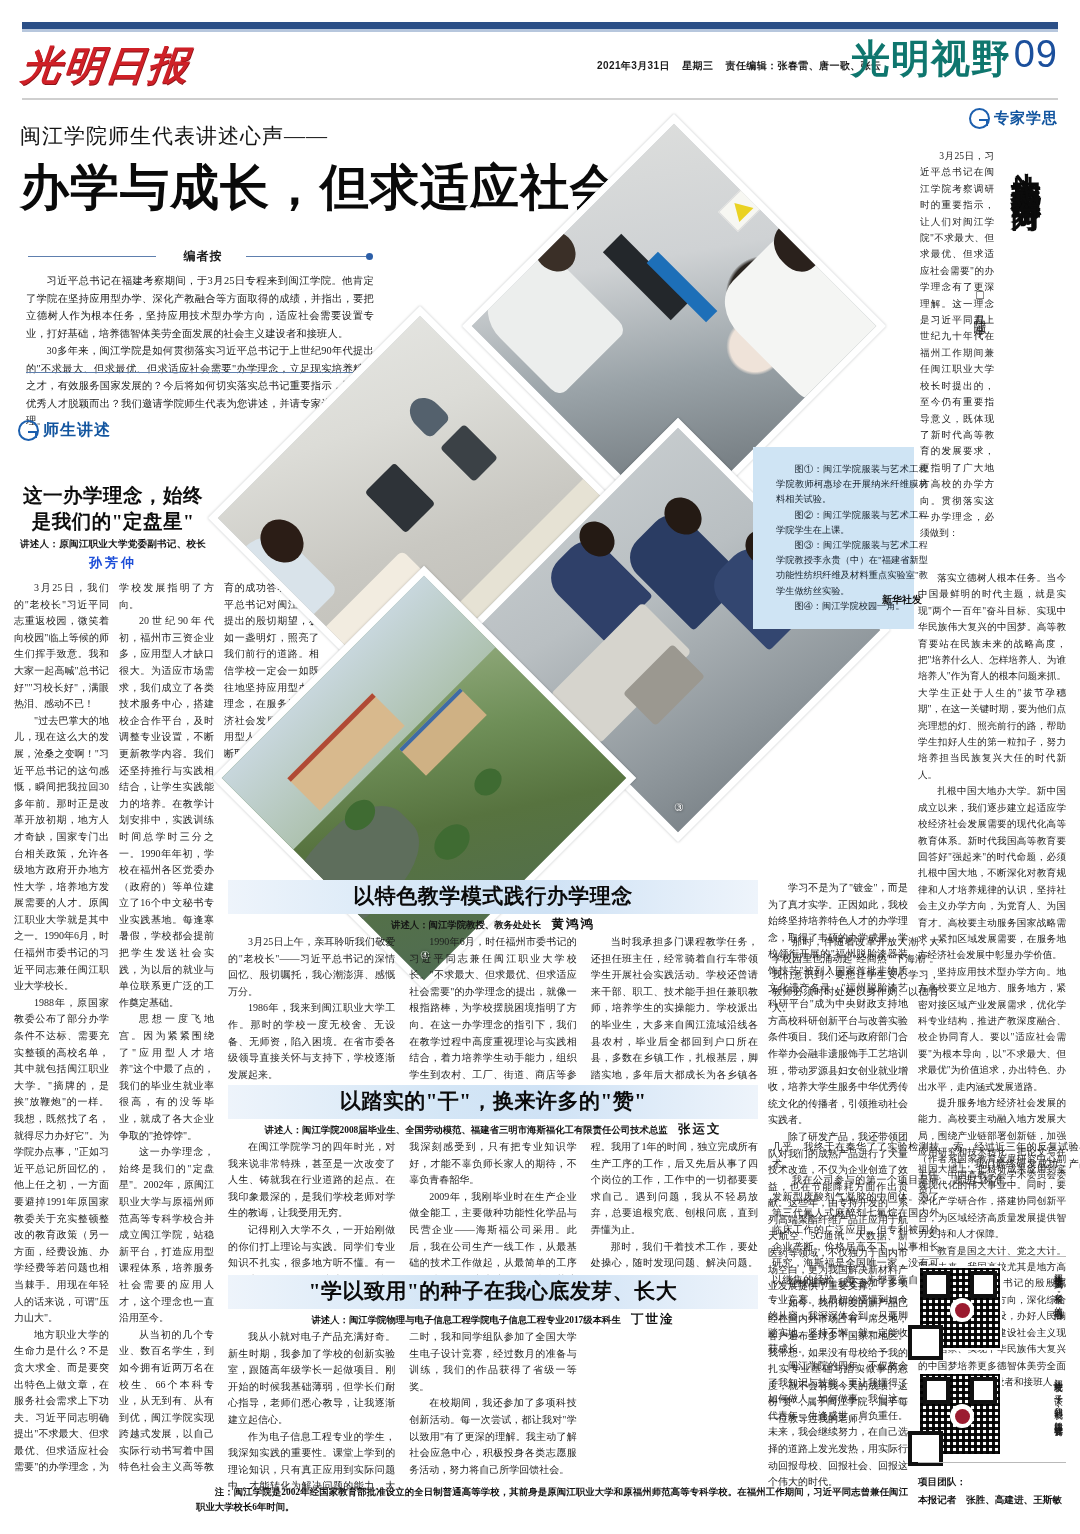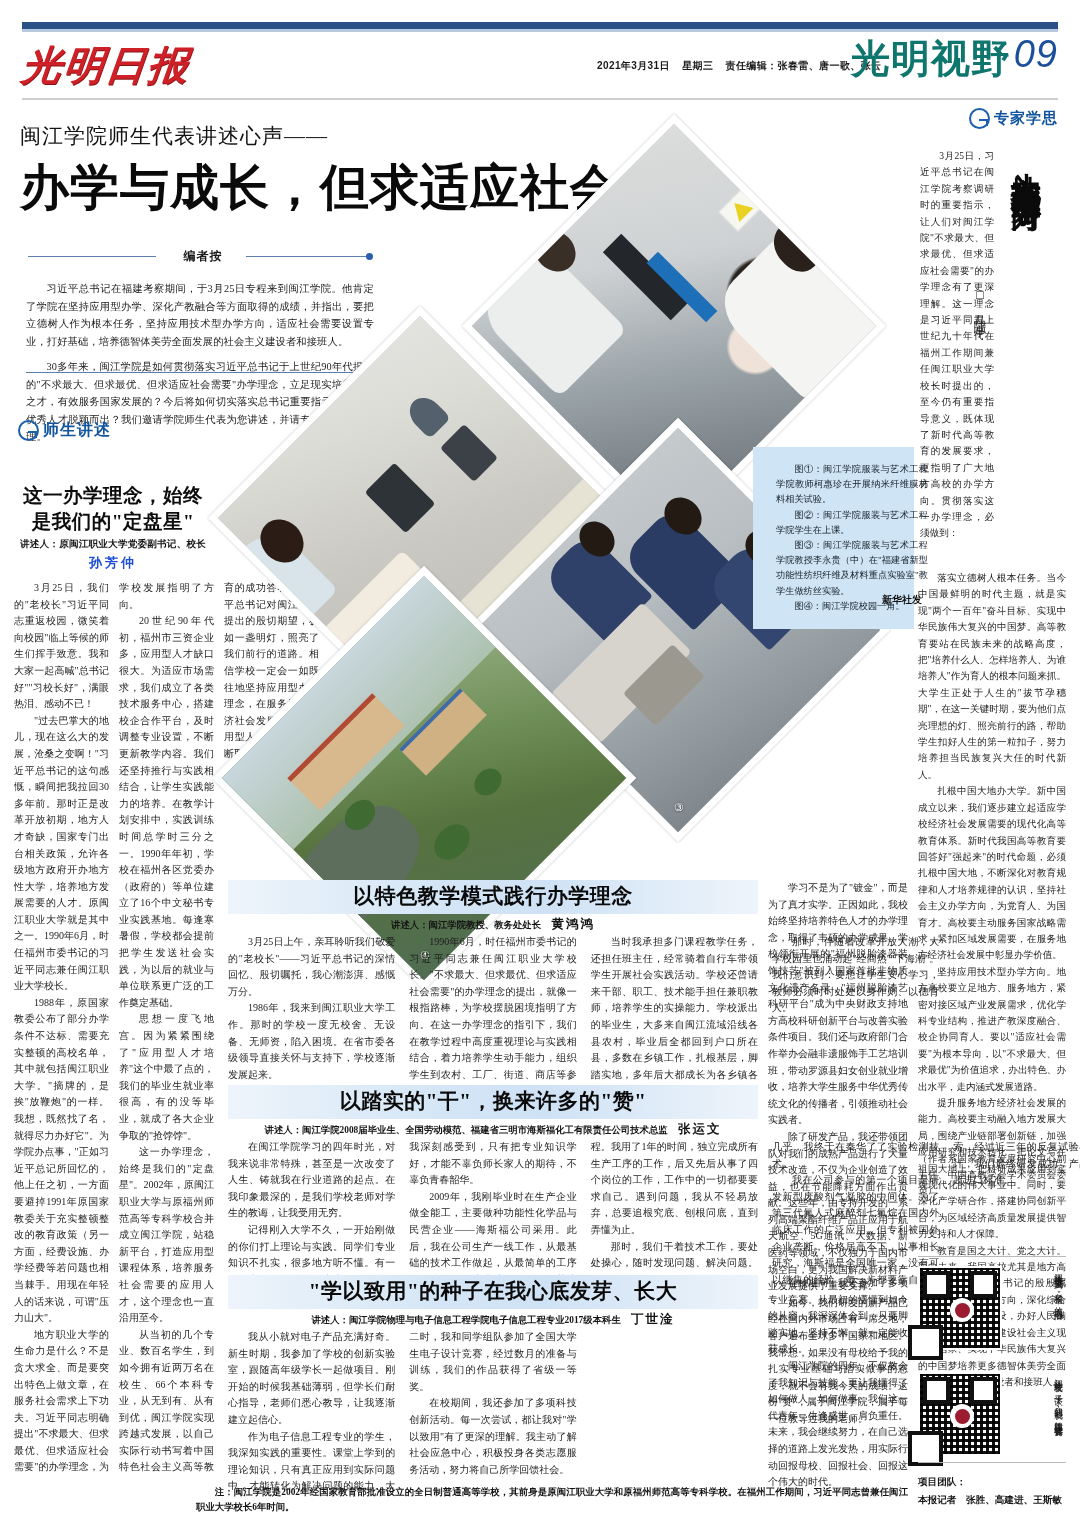--- a/index.html
+++ b/index.html
@@ -41,21 +41,20 @@
     position:absolute; right:47px; top:-2px;
     font-size:39px; font-weight:800; color:#0f766e;
     letter-spacing:1px;
     font-family:"Liberation Serif", serif;
   }
   .section-num {
     position:absolute; right:0px; top:-1px;
     font-size:38px; font-weight:400; color:#1b4f9c;
     font-family:"Liberation Sans", sans-serif;
     letter-spacing:1px;
-    font-style:italic;
   }
   .mast-bottom-rule { position:absolute; top:98px; left:22px; width:1036px; height:2px; background:#cfcfcf; }
 
   
   .kicker {
     position:absolute; left:20px; top:122px;
     font-size:21px; color:#141414; letter-spacing:1px;
     font-family:"Liberation Serif", serif;
   }
   .headline {
@@ -74,21 +73,21 @@
   .ednote-head .dot { position:absolute; left:338px; top:5px; width:7px; height:7px; border-radius:50%; background:#2b5ea8; }
   .ednote-head .t {
     position:absolute; left:136px; top:0px; width:78px; text-align:center;
     font-size:12px; font-weight:700; color:#1a1a1a; letter-spacing:1px;
   }
   .ednote-body {
     position:absolute; left:26px; top:272px; width:348px;
     font-size:10.3px; line-height:17.5px; color:#1c1c1c;
     text-align:justify; letter-spacing:0.1px;
   }
-  .ednote-body p { text-indent:2em;margin-top:8px; }
+  .ednote-body p { text-indent:2em; }
   .ednote-rule { position:absolute; left:26px; top:372px; width:345px; height:1px; background:#5e7fae; }
   .ednote-rule .dot { position:absolute; right:-7px; top:-3px; width:7px; height:7px; border-radius:50%; background:#2b5ea8; }
 
   
   .badge { position:absolute; display:flex; align-items:center; gap:4px; }
   .badge .gmark {
     width:21px; height:21px; border-radius:50%;
     border:2.3px solid #1c5fae; position:relative; flex:none;
   }
   .badge .gmark::after {

